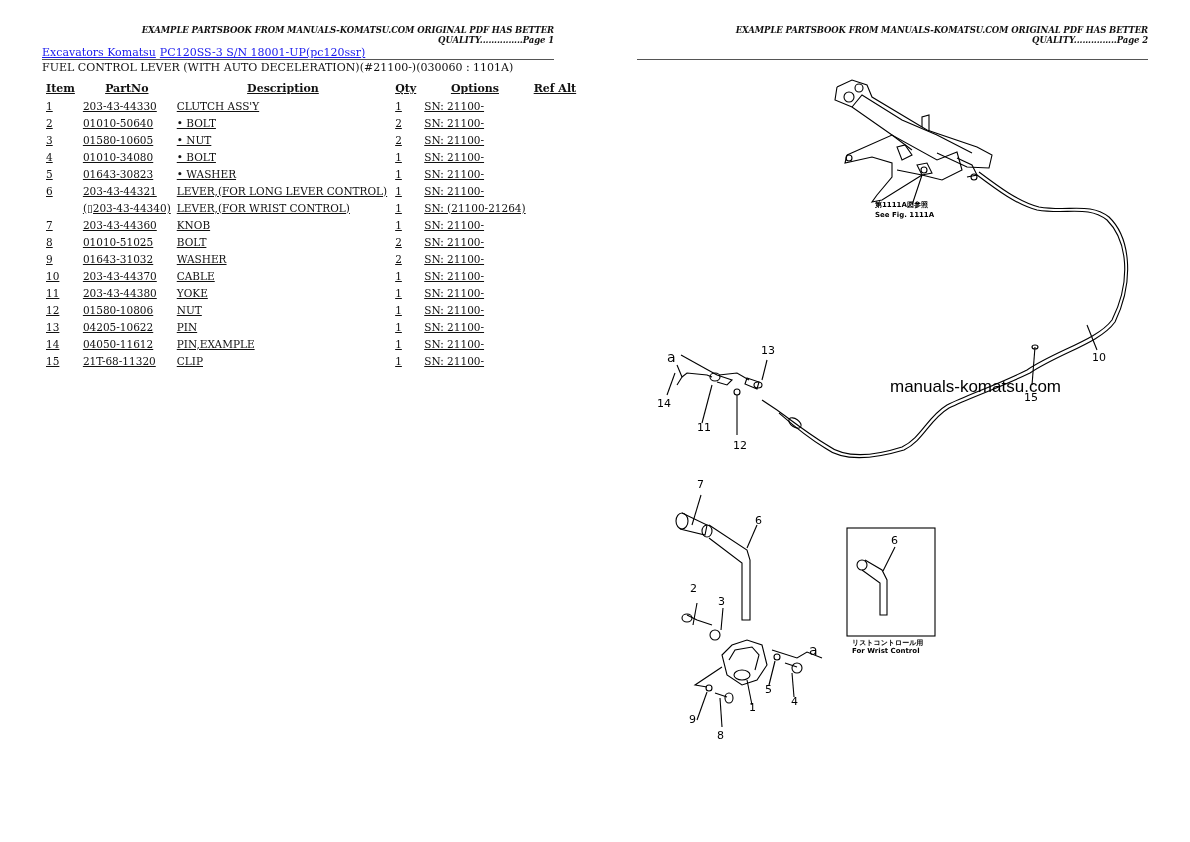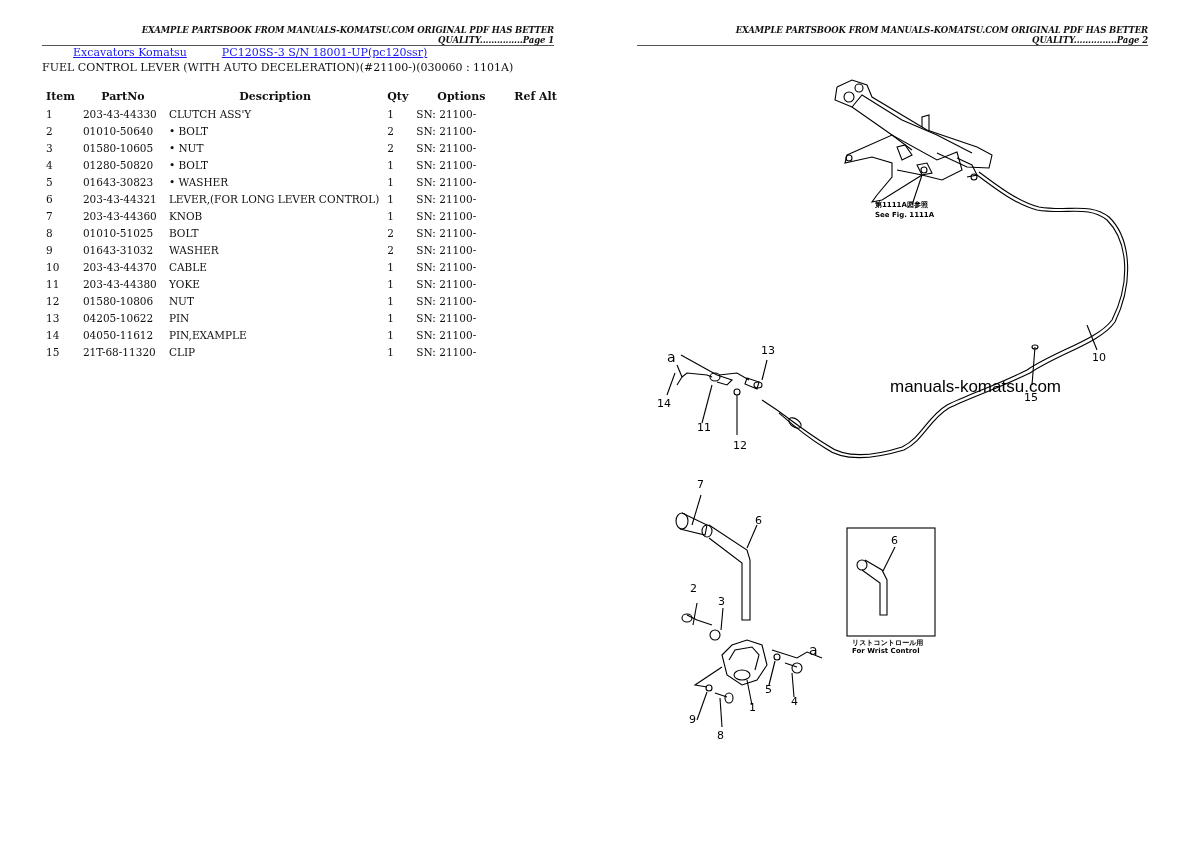--- a/index.html
+++ b/index.html
@@ -1,23 +1,23 @@
 <!DOCTYPE html>
 <html><head>
 <meta charset="utf-8">
 <style>
   html, body { margin:0; padding:0; background:#ffffff; }
   body { width:1190px; height:842px; position:relative; overflow:hidden; font-family:"DejaVu Serif","Liberation Serif",serif; color:#111; }
-  .page-header { position:absolute; top:25px; font-size:8.5px; font-weight:bold; font-style:italic; text-align:right; border-bottom:1px solid #555; padding-bottom:0; letter-spacing:-0.1px; }
+  .page-header { position:absolute; top:25px; font-size:8.5px; font-weight:bold; font-style:italic; text-align:right; border-bottom:1px solid #555; padding-bottom:14px; letter-spacing:-0.1px; }
   #hdr1 { left:42px; width:512px; }
   #hdr2 { left:637px; width:511px; }
   .crumbs { position:absolute; left:42px; top:46px; font-size:11px; }
-  .crumbs a { color:#1a1aee; text-decoration:underline; margin-right:4px;margin-left:31px; }
+  .crumbs a { color:#1a1aee; text-decoration:underline; margin-right:4px; }
   .section-title { position:absolute; left:42px; top:61px; font-size:11px; white-space:nowrap; }
-  table.parts { position:absolute; left:42px; top:88px; border-collapse:collapse; font-size:10.5px; }
+  table.parts { position:absolute; left:42px; top:80px; border-collapse:collapse; font-size:10.5px;text-decoration:underline; }
   table.parts th { font-weight:bold; font-size:11px; padding:0 4px; height:17px; text-align:center; }
   table.parts td { padding:0 4px; height:17px; white-space:nowrap; vertical-align:middle; }
   td.c-item { width:26px; }
   td.c-part { width:80px; }
   td.c-desc { width:196px; padding-left:2px !important; }
   td.c-qty { width:14px; text-align:left; }
   td.c-opt { width:90px; }
   th.h-item { width:26px; text-align:left !important; }
   .diagram { position:absolute; left:637px; top:55px; width:520px; height:720px; }
   .diagram svg { width:100%; height:100%; }
@@ -67,40 +67,48 @@
       <tr>
         <td class="c-item">3</td>
         <td class="c-part">01580-10605</td>
         <td class="c-desc">• NUT</td>
         <td class="c-qty">2</td>
         <td class="c-opt">SN: 21100-</td>
         <td class="c-ref"></td>
       </tr>
       <tr>
         <td class="c-item">4</td>
-        <td class="c-part">01280-50820</td>
+        <td class="c-part">01010-34080</td>
         <td class="c-desc">• BOLT</td>
         <td class="c-qty">1</td>
         <td class="c-opt">SN: 21100-</td>
         <td class="c-ref"></td>
       </tr>
       <tr>
         <td class="c-item">5</td>
         <td class="c-part">01643-30823</td>
         <td class="c-desc">• WASHER</td>
         <td class="c-qty">1</td>
         <td class="c-opt">SN: 21100-</td>
         <td class="c-ref"></td>
       </tr>
       <tr>
         <td class="c-item">6</td>
         <td class="c-part">203-43-44321</td>
         <td class="c-desc">LEVER,(FOR LONG LEVER CONTROL)</td>
         <td class="c-qty">1</td>
         <td class="c-opt">SN: 21100-</td>
+        <td class="c-ref"></td>
+      </tr>
+      <tr>
+        <td class="c-item"></td>
+        <td class="c-part">(▯203-43-44340)</td>
+        <td class="c-desc">LEVER,(FOR WRIST CONTROL)</td>
+        <td class="c-qty">1</td>
+        <td class="c-opt">SN: (21100-21264)</td>
         <td class="c-ref"></td>
       </tr>
       <tr>
         <td class="c-item">7</td>
         <td class="c-part">203-43-44360</td>
         <td class="c-desc">KNOB</td>
         <td class="c-qty">1</td>
         <td class="c-opt">SN: 21100-</td>
         <td class="c-ref"></td>
       </tr>

